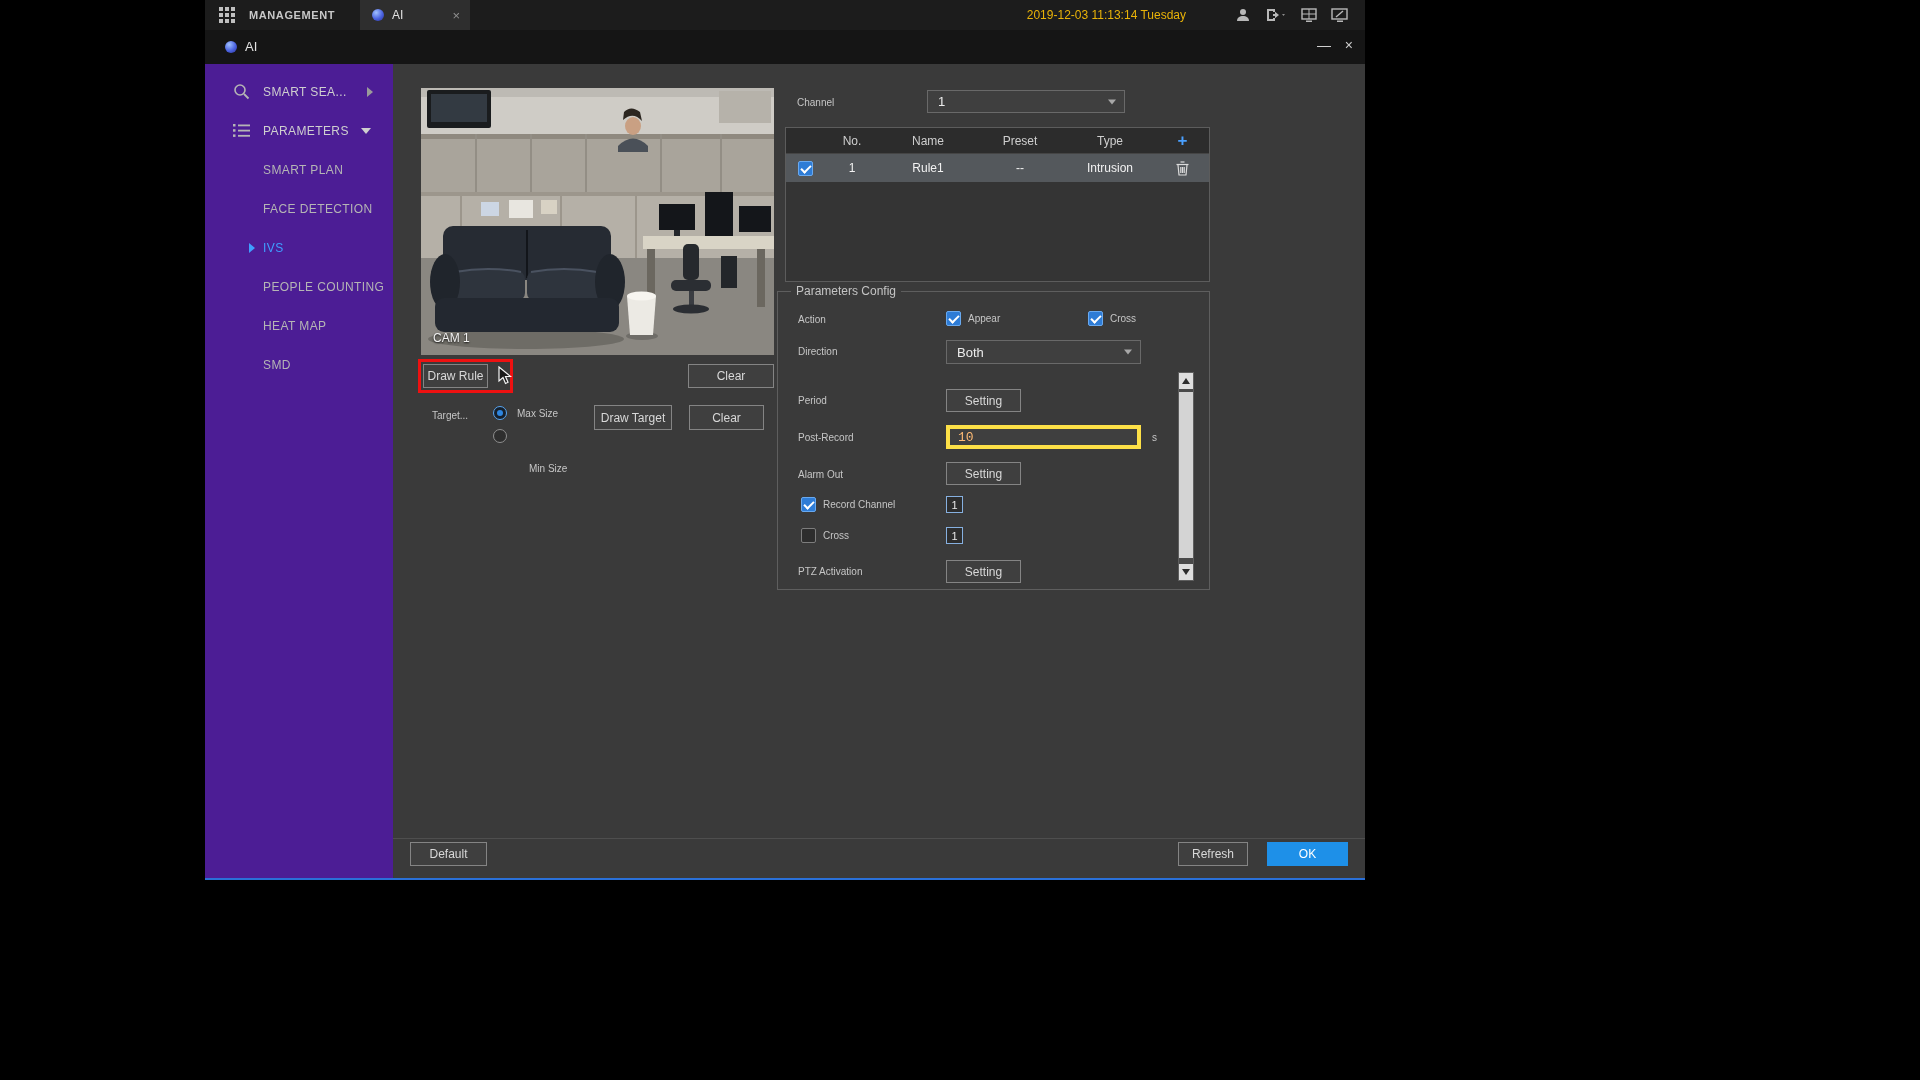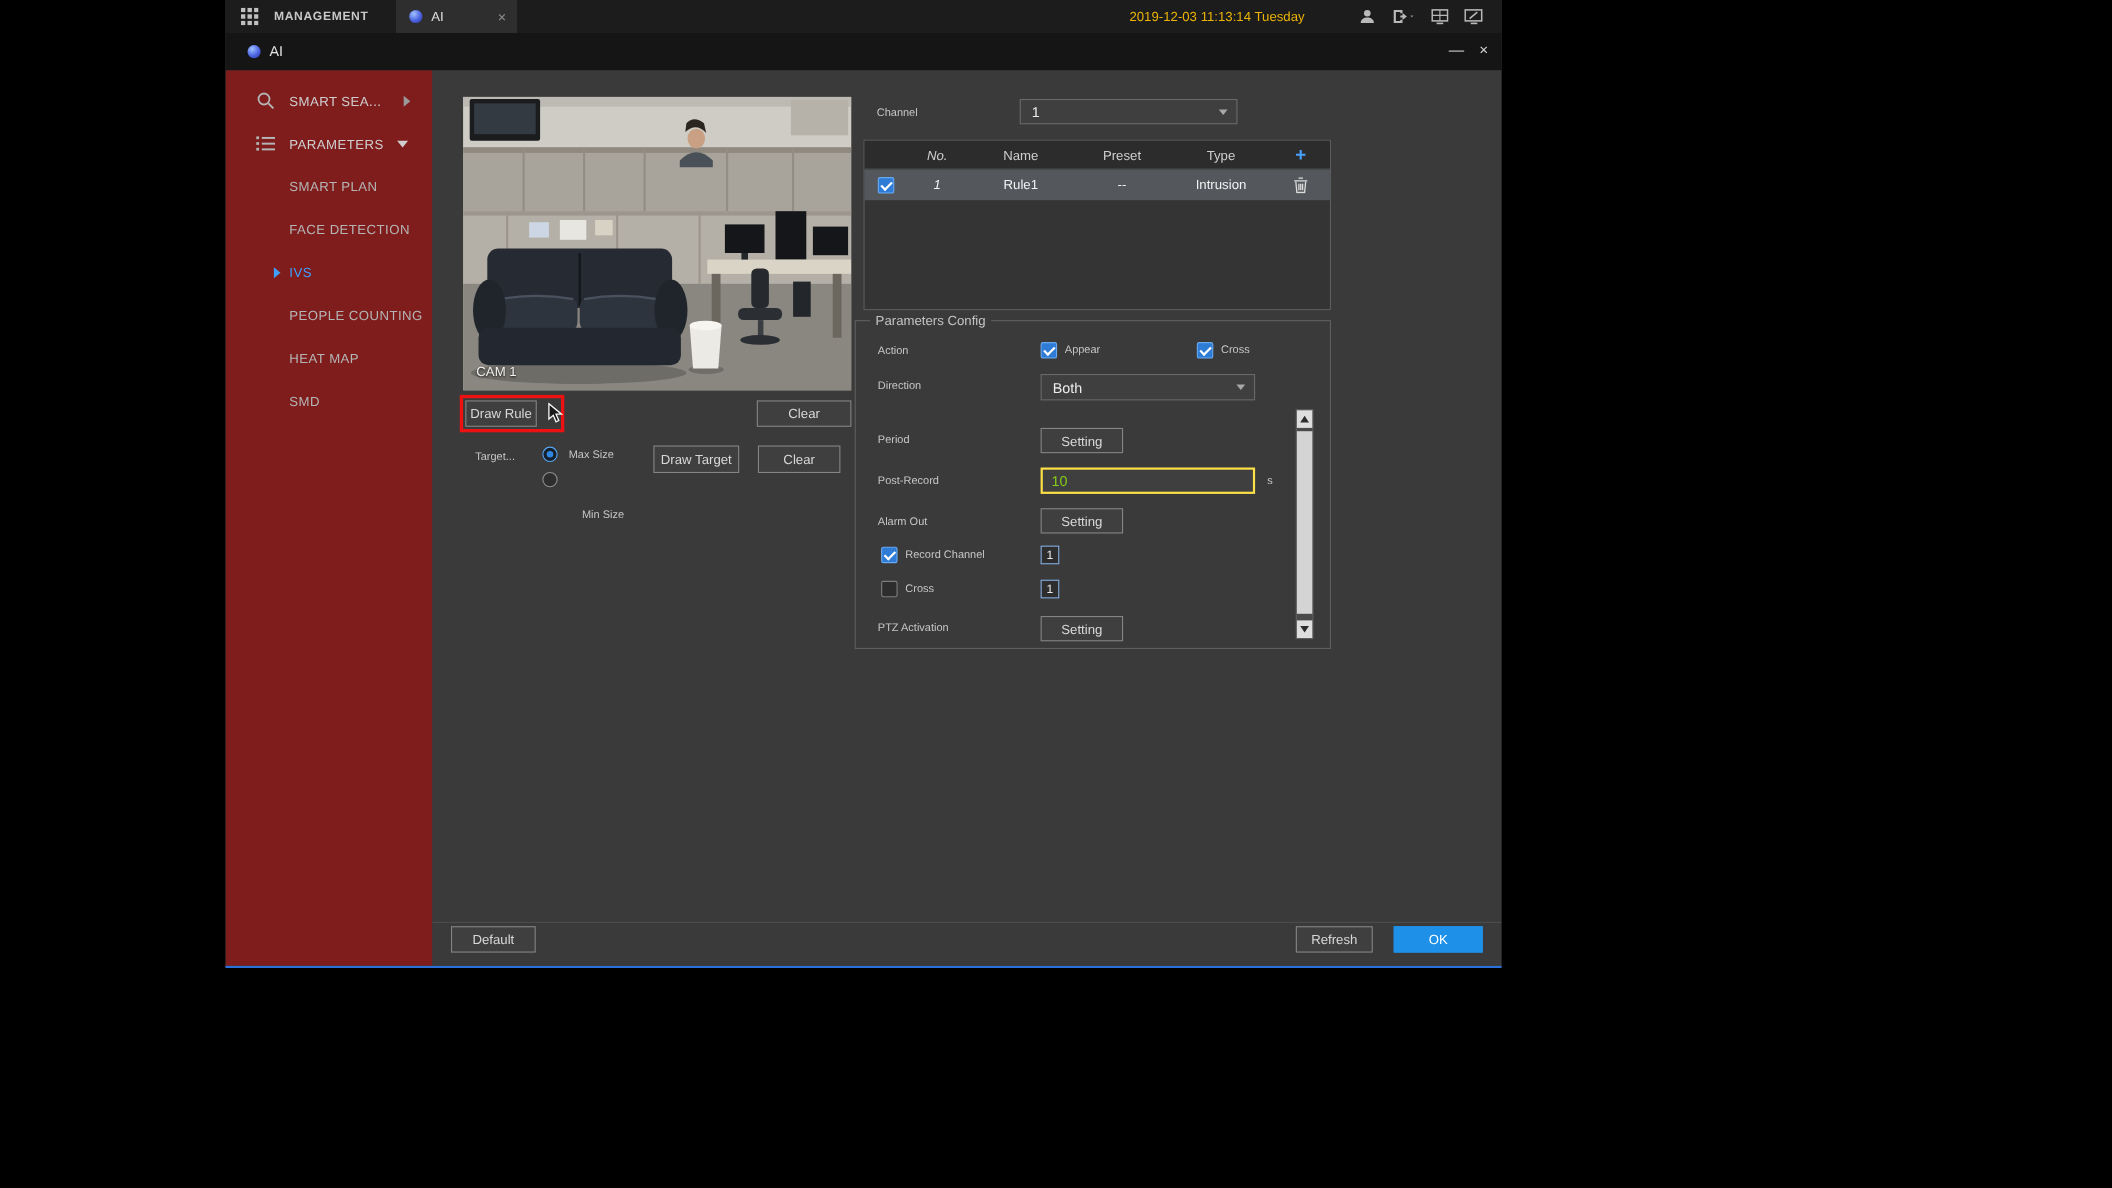--- a/index.html
+++ b/index.html
@@ -24,21 +24,21 @@
   
   .titlebar{position:absolute;left:0;top:30px;width:100%;height:34px;background:#151515;}
   .tb-icon{position:absolute;left:20px;top:11px;width:12px;height:12px;border-radius:50%;
     background:radial-gradient(circle at 35% 30%, #9fc0ff, #4a62e0 55%, #2a2f90);}
   .tb-title{position:absolute;left:40px;top:9px;font-size:13px;color:#e2e2e2;}
   .tb-min{position:absolute;right:34px;top:7px;color:#cfcfcf;font-size:14px;}
   .tb-close{position:absolute;right:12px;top:7px;color:#cfcfcf;font-size:14px;}
 
   
   .app-body{position:absolute;left:0;top:64px;right:0;bottom:0;}
-  .sidebar{position:absolute;left:0;top:0;bottom:0;width:188px;background:#7f1d1d;padding-top:8px;}
+  .sidebar{position:absolute;left:0;top:0;bottom:0;width:188px;background:#4c1d95;padding-top:8px;}
   .main{position:absolute;left:188px;right:0;top:0;bottom:0;background:#3a3a3a;}
 
   
   .side-item{position:relative;height:39px;display:flex;align-items:center;color:#b5b5b5;
     font-size:12px;letter-spacing:.4px;cursor:default;}
   .side-item .lbl{margin-left:58px;white-space:nowrap;}
   .side-item .sicon{position:absolute;left:27px;top:10px;width:19px;height:19px;}
   .side-item.toplevel .lbl{color:#cfcfcf;}
   .side-item.active .lbl{color:#3f9eff;}
   .tri-right{position:absolute;right:20px;top:15px;width:0;height:0;
@@ -49,22 +49,22 @@
     border-left:6px solid #3f9eff;border-top:5px solid transparent;border-bottom:5px solid transparent;}
 
   
   .abs-lbl{position:absolute;color:#c6c6c6;font-size:10px;white-space:nowrap;}
   .btn{position:absolute;background:#3f3f3f;border:1px solid #848484;color:#d8d8d8;font-size:12px;
     display:flex;align-items:center;justify-content:center;cursor:default;}
   .dd{position:absolute;background:#3f3f3f;border:1px solid #696969;color:#ececec;font-size:13px;
     display:flex;align-items:center;padding:0 24px 0 10px;}
   .dd .caret{position:absolute;right:8px;top:50%;transform:translateY(-50%);width:0;height:0;
     border-left:4px solid transparent;border-right:4px solid transparent;border-top:5px solid #a8a8a8;}
-  .text-input{position:absolute;background:#3f3f3f;border:2px solid #fde047;color:#84cc16;
-    font-size:13px;padding:0 8px;font-family:Liberation Sans, sans-serif;outline:none;}
+  .text-input{position:absolute;background:#3f3f3f;border:4px solid #fde047;color:#fdba74;
+    font-size:13px;padding:0 8px;font-family:Liberation Mono, monospace;outline:none;}
   .cbx{position:relative;width:15px;height:15px;border-radius:2px;flex:0 0 auto;}
   .cbx.abs{position:absolute;}
   .cbx.on{background:#2e7cd6;border:1px solid #69a9ef;}
   .cbx.on::after{content:"";position:absolute;left:2px;top:3px;width:8px;height:4px;
     border-left:2px solid #fff;border-bottom:2px solid #fff;transform:rotate(-45deg);}
   .cbx.off{background:#2d2d2d;border:1px solid #7d7d7d;}
   .radio{position:absolute;width:14px;height:14px;border-radius:50%;}
   .radio.sel{border:1px solid #58a6f2;background:#16202c;}
   .radio.sel::after{content:"";position:absolute;left:3px;top:3px;width:6px;height:6px;border-radius:50%;background:#2e86e0;}
   .radio.unsel{border:1px solid #8f8f8f;background:#2e2e2e;}
@@ -93,21 +93,21 @@
 
   
   .channel-label{left:404px;top:33px;}
   .channel-dd{left:534px;top:26px;width:198px;height:23px;}
   .rules-table{position:absolute;left:392px;top:63px;width:425px;height:155px;
     border:1px solid #5c5c5c;background:#343434;}
   .rt-header{display:flex;height:26px;background:#2c2c2c;color:#cfcfcf;font-size:12px;
     align-items:center;border-bottom:1px solid #454545;}
   .rt-row{display:flex;height:28px;background:#54585c;color:#f2f2f2;font-size:12px;align-items:center;}
   .c-cb{width:38px;display:flex;align-items:center;justify-content:center;}
-  .c-no{width:56px;text-align:center;font-style:italic;}
+  .c-no{width:56px;text-align:center;}
   .c-name{width:96px;text-align:center;}
   .c-preset{width:88px;text-align:center;}
   .c-type{width:92px;text-align:center;}
   .c-add{flex:1;display:flex;align-items:center;justify-content:center;}
   .add-plus{color:#4aa0ff;font-size:17px;font-weight:bold;}
 
   
   .groupbox{position:absolute;left:384px;top:227px;width:433px;height:299px;border:1px solid #5e5e5e;}
   .gb-title{position:absolute;top:-8px;left:13px;background:#3a3a3a;padding:0 5px;font-size:12px;color:#c4c4c4;}
   .action-label{left:20px;top:22px;}

